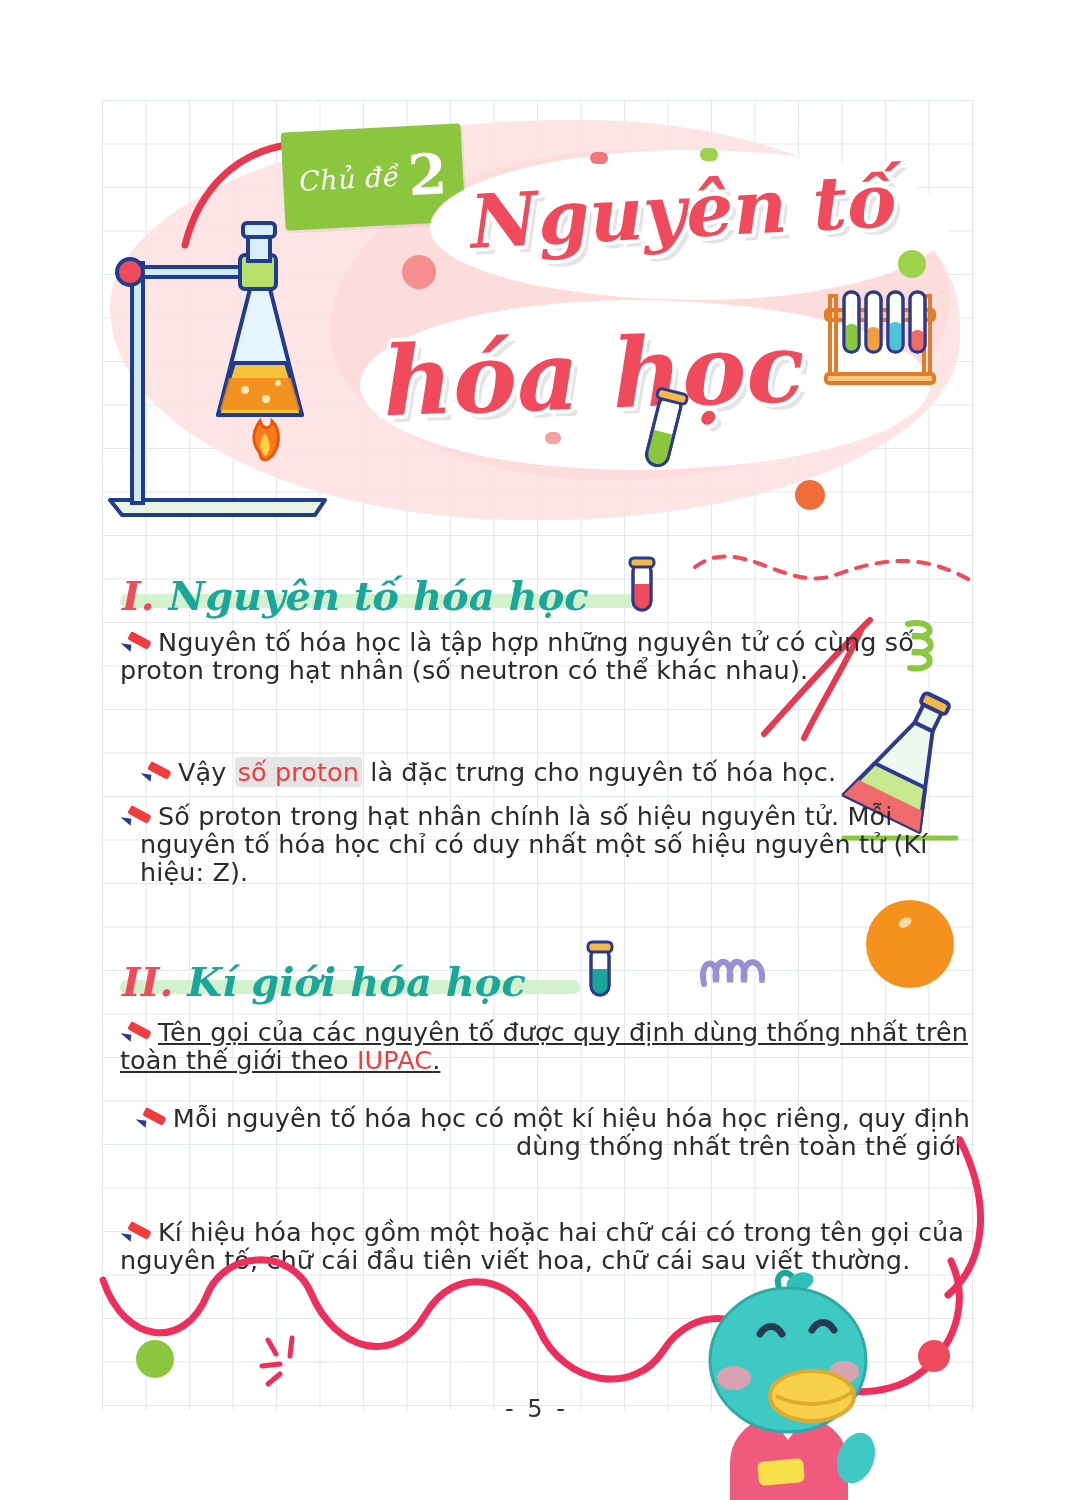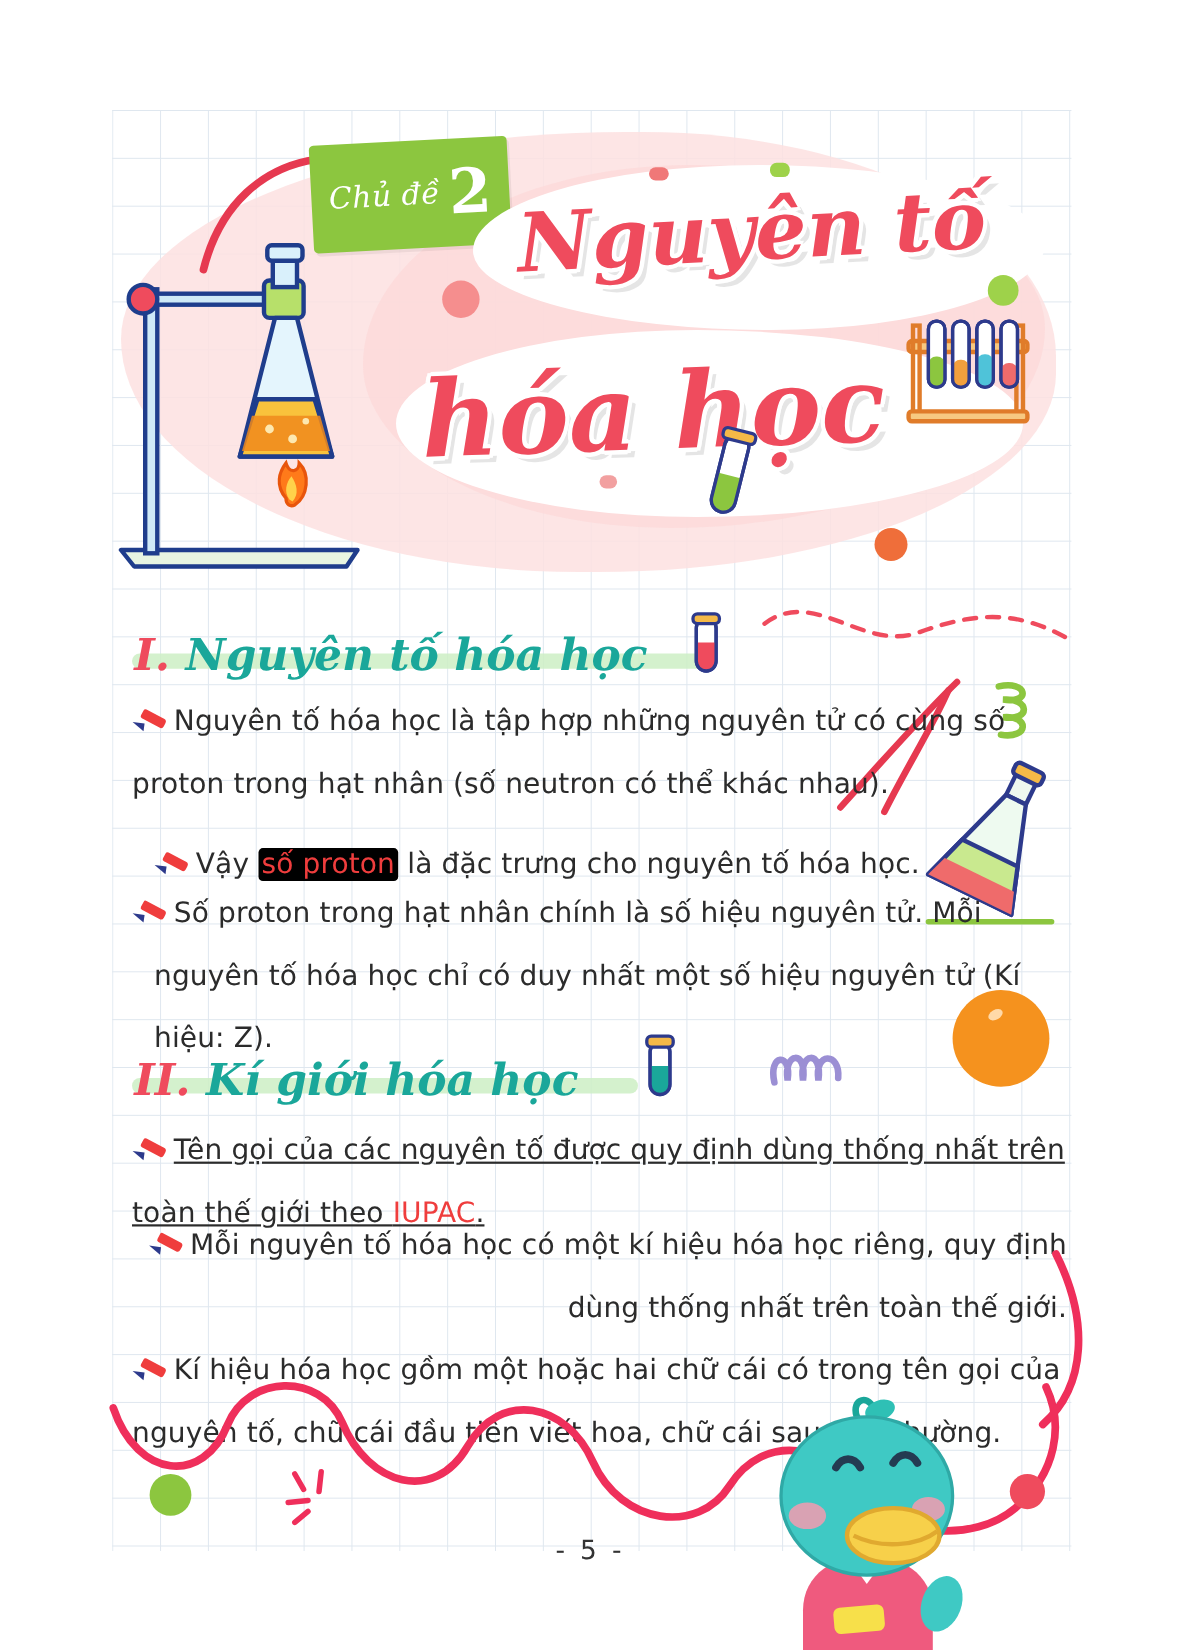--- a/index.html
+++ b/index.html
@@ -154,28 +154,28 @@
     background: #cdeec4;
     border-radius: 8px;
     opacity: .85;
   }
 
   
   .para {
     position: absolute;
     font-family: "DejaVu Sans", sans-serif;
     font-size: 25.5px;
-    line-height: 57px;
+    line-height: 28px;
     color: #2b2b2b;
     letter-spacing: .1px;
   }
   .hl-red { color: #ef3d3d; }
   .hl-red-box {
     color: #ef3d3d;
-    background: #000000;
+    background: #e5e5e5;
     border-radius: 4px;
     padding: 0 3px;
   }
 
   
   .pen {
     display: inline-block;
     width: 32px;
     height: 18px;
     position: relative;

